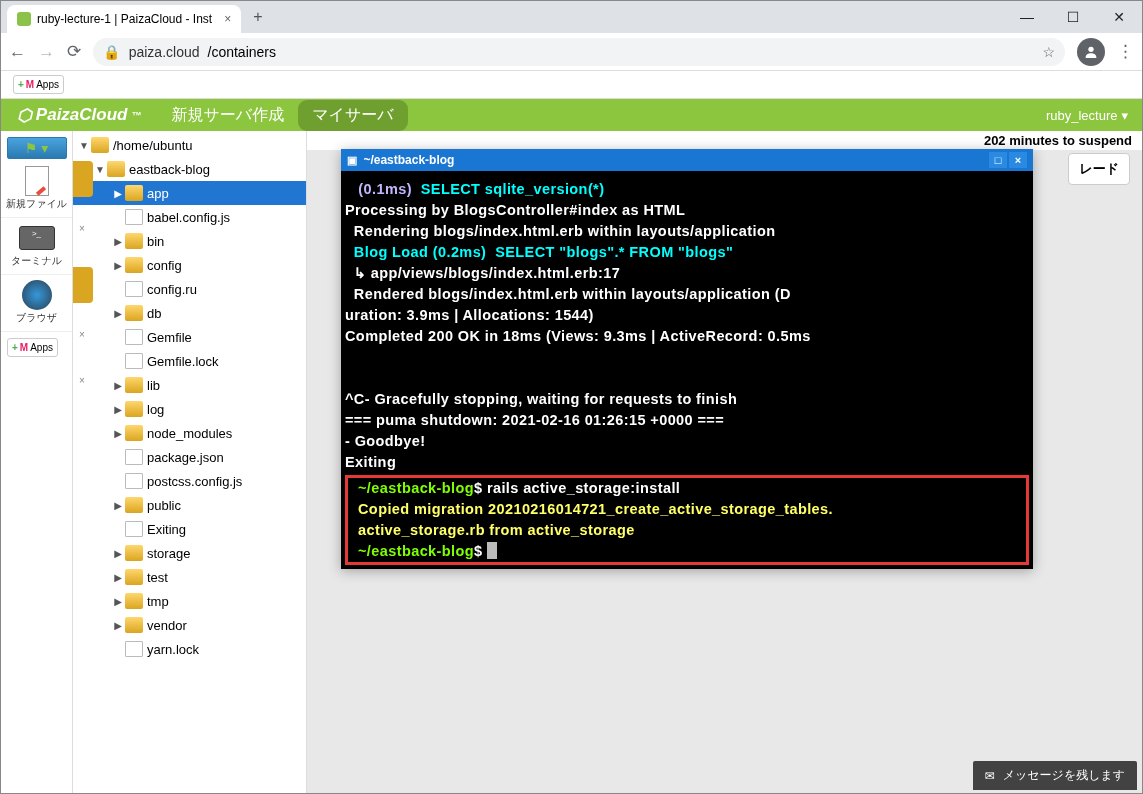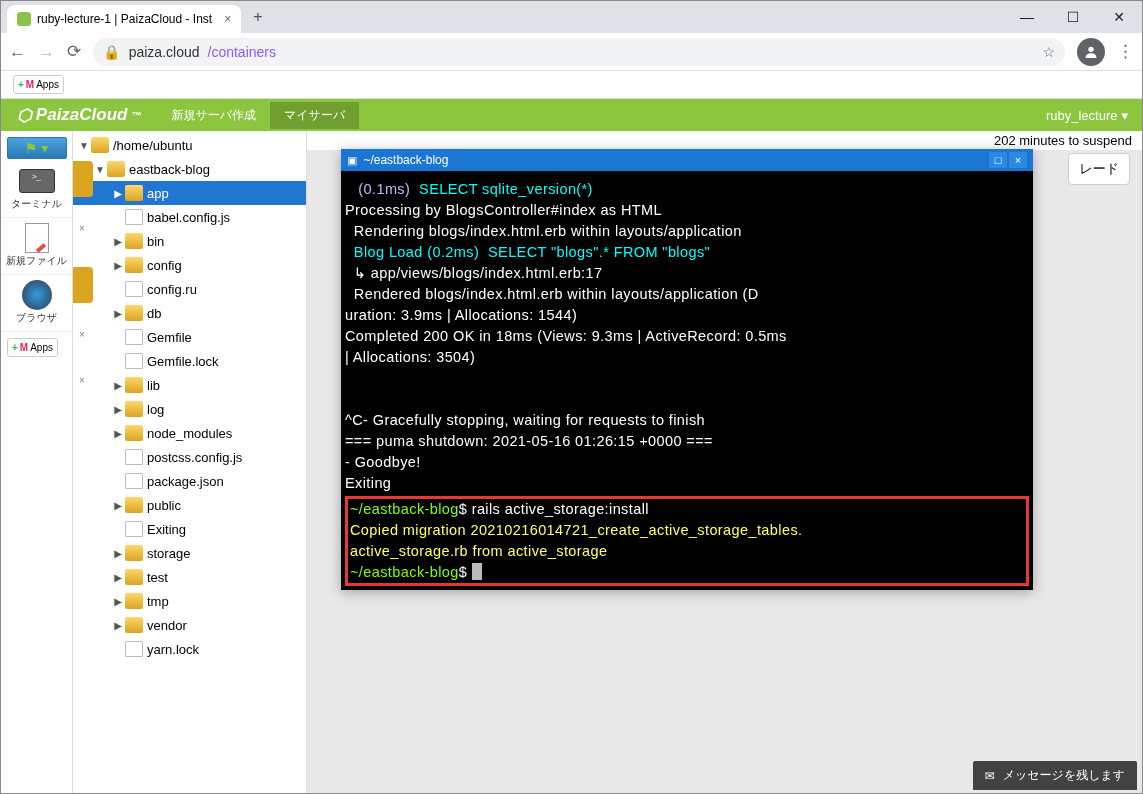--- a/index.html
+++ b/index.html
@@ -15,22 +15,22 @@
 .chrome-bar { height: 38px; display: flex; align-items: center; padding: 0 8px; gap: 12px; border-bottom: 1px solid #ddd; }
 .nav-icon { color: #5f6368; font-size: 17px; }
 .nav-icon.disabled { color: #bbb; }
 .url-bar { flex: 1; background: #f1f3f4; border-radius: 16px; height: 28px; display: flex; align-items: center; padding: 0 10px; gap: 8px; font-size: 14px; color: #333; }
 .avatar-circle { width: 28px; height: 28px; border-radius: 50%; background: #5f6368; display: flex; align-items: center; justify-content: center; color: #fff; }
 .bookmark-bar { height: 28px; display: flex; align-items: center; padding: 0 8px; font-size: 12px; gap: 4px; border-bottom: 1px solid #ddd; }
 
 
 .pc-header { background: #8cc63f; height: 32px; display: flex; align-items: center; color: #fff; }
 .pc-logo { padding: 0 16px; font-weight: bold; font-size: 17px; font-style: italic; display: flex; align-items: center; gap: 4px; }
-.pc-btn { padding: 5px 14px; font-size: 12px; color: #fff; }
-.pc-btn.active { background: #6fa02f; }
+.pc-btn { padding: 5px 14px; font-size: 16px; color: #fff; }
+.pc-btn.active { background: #6fa02f; border-radius: 9px; }
 .pc-user { margin-left: auto; padding: 0 14px; font-size: 13px; display: flex; align-items: center; gap: 4px; }
 
 
 .workspace { display: flex; height: calc(100% - 130px); position: relative; }
 
 
 .left-tools { width: 72px; background: #fff; border-right: 1px solid #ddd; padding-top: 4px; position: relative; }
 .tool-top { background: linear-gradient(#4aa3df,#2a7ab0); height: 22px; width: 60px; margin: 2px auto; border-radius: 2px; border: 1px solid #2a7ab0; display:flex; align-items:center; justify-content:center; color:#8cc63f; font-size:14px; }
 .tool-item { text-align: center; padding: 6px 2px; font-size: 10px; color: #333; border-bottom: 1px solid #eee; }
 .tool-item .ti-icon { width: 40px; height: 28px; margin: 0 auto 2px; display: flex; align-items: center; justify-content: center; }
@@ -50,37 +50,37 @@
 .tree-row { display: flex; align-items: center; height: 24px; padding-left: 4px; cursor: pointer; white-space: nowrap; }
 .tree-row.selected { background: #2176d2; color: #fff; }
 .tree-arrow { width: 14px; display: inline-block; text-align: center; color: #555; font-size: 10px; }
 .tree-icon { width: 18px; height: 16px; margin-right: 4px; display: inline-block; }
 .folder-icon { background: linear-gradient(#ffd76e,#daa520); border-radius: 2px; }
 .file-icon { background: #fff; border: 1px solid #bbb; border-radius: 1px; }
 .indent-1 { padding-left: 20px; }
 .indent-2 { padding-left: 38px; }
 
 
-.content-area { flex: 1; background: #e8e8e8; position: relative; }
+.content-area { flex: 1; background: #e8e8e8; position: relative; font-weight: bold; }
 .suspend-bar { position: absolute; top: 0; right: 0; left: 0; text-align: right; font-size: 13px; background: #fff; padding: 2px 10px; }
 .upgrade-btn { position: absolute; top: 22px; right: 12px; background: #fff; border: 1px solid #ccc; border-radius: 4px; padding: 6px 10px; font-size: 13px; }
 
 
 .term-win { position: absolute; top: 18px; left: 34px; width: 692px; background: #000; box-shadow: 0 2px 12px rgba(0,0,0,0.3); }
 .term-title { background: #1976d2; color: #fff; font-size: 12px; padding: 3px 6px; display: flex; align-items: center; gap: 6px; }
 .term-title-icon { font-size: 11px; }
 .term-controls { margin-left: auto; display: flex; gap: 2px; }
 .term-cbtn { width: 18px; height: 16px; background: #2a8ae2; display: flex; align-items: center; justify-content: center; font-size: 11px; }
 .term-body { padding: 8px 4px 4px; font-family: 'Consolas', 'Courier New', monospace; font-size: 14.5px; line-height: 1.45; color: #fff; letter-spacing: 0.4px; }
 .tl { white-space: pre; }
 .c-mag { color: #c4b5fd; }
 .c-cyan { color: #0ff; }
 .c-lime { color: #7fff00; }
 .c-yellow { color: #ffff66; }
-.highlight-box { border: 3px solid #e53935; padding: 0px 2px; margin-top: 2px; }
+.highlight-box { border: 3px solid #e53935; padding: 0px 10px; margin-top: 2px; }
 .cursor { display: inline-block; width: 10px; height: 17px; background: #bbb; vertical-align: text-bottom; }
 
 
 .msg-bar { position: absolute; bottom: 4px; right: 6px; background: #424242; color: #fff; font-size: 12px; padding: 6px 12px; display: flex; align-items: center; gap: 8px; border-radius: 2px 2px 0 0; }
 </style>
 </head>
 <body>
 
 <div class="win-frame">
 
@@ -98,21 +98,21 @@
     </div>
   </div>
 
   <div class="chrome-bar">
     <span class="nav-icon">←</span>
     <span class="nav-icon disabled">→</span>
     <span class="nav-icon">⟳</span>
     <div class="url-bar">
       <span style="color:#5f6368">🔒</span>
       <span>paiza.cloud</span>
-        <span style="color:#8b5cf6">/containers</span>
+        <span style="color:#000000">/containers</span>
       <span style="margin-left:auto;color:#5f6368">☆</span>
     </div>
     <div class="avatar-circle">
         <svg width="16" height="16" viewBox="0 0 24 24" fill="#fff">
           <circle cx="12" cy="8" r="4"></circle>
           <path d="M4 20c0-4 4-6 8-6s8 2 8 6v1H4z"></path>
         </svg>
       </div>
     <span class="nav-icon">⋮</span>
   </div>
@@ -137,29 +137,29 @@
       <span>ruby_lecture</span>
       <span>▾</span>
     </div>
   </div>
 
   <div class="workspace">
     <div class="left-tools">
       <div class="tool-top">⚑ ▾</div>
       <div class="tool-item">
         <div class="ti-icon">
-            <div class="icon-terminal"></div>
-          </div>
-        <span>ターミナル</span>
+            <div class="icon-newfile"></div>
+          </div>
+        <span>新規ファイル</span>
       </div>
       <div class="tool-item">
         <div class="ti-icon">
-            <div class="icon-newfile"></div>
-          </div>
-        <span>新規ファイル</span>
+            <div class="icon-terminal"></div>
+          </div>
+        <span>ターミナル</span>
       </div>
       <div class="tool-item">
         <div class="ti-icon">
             <div class="icon-browser"></div>
           </div>
         <span>ブラウザ</span>
       </div>
       <div class="apps-btn" style="margin:6px">
         <span style="color:#4caf50;font-weight:bold">+</span>
         <span style="color:#e91e63;font-weight:bold">M</span>
@@ -237,26 +237,26 @@
             <span>log</span>
           </div>
           <div class="tree-row indent-2">
             <span class="tree-arrow">▶</span>
             <span class="tree-icon folder-icon"></span>
             <span>node_modules</span>
           </div>
           <div class="tree-row indent-2">
             <span class="tree-arrow"></span>
             <span class="tree-icon file-icon"></span>
+            <span>package.json</span>
+          </div>
+          <div class="tree-row indent-2">
+            <span class="tree-arrow"></span>
+            <span class="tree-icon file-icon"></span>
             <span>postcss.config.js</span>
-          </div>
-          <div class="tree-row indent-2">
-            <span class="tree-arrow"></span>
-            <span class="tree-icon file-icon"></span>
-            <span>package.json</span>
           </div>
           <div class="tree-row indent-2">
             <span class="tree-arrow">▶</span>
             <span class="tree-icon folder-icon"></span>
             <span>public</span>
           </div>
           <div class="tree-row indent-2">
             <span class="tree-arrow"></span>
             <span class="tree-icon file-icon"></span>
             <span>Exiting</span>
@@ -305,25 +305,24 @@
         <div class="term-body">
           <div id="term-lines">
               <div class="tl"><span>   </span><span class="c-mag">(0.1ms)</span><span>  </span><span class="c-cyan">SELECT sqlite_version(*)</span></div>
               <div class="tl"><span>Processing by BlogsController#index as HTML</span></div>
               <div class="tl"><span>  Rendering blogs/index.html.erb within layouts/application</span></div>
               <div class="tl"><span>  </span><span class="c-cyan">Blog Load (0.2ms)</span><span>  </span><span class="c-cyan">SELECT "blogs".* FROM "blogs"</span></div>
               <div class="tl"><span>  ↳ app/views/blogs/index.html.erb:17</span></div>
               <div class="tl"><span>  Rendered blogs/index.html.erb within layouts/application (D</span></div>
               <div class="tl"><span>uration: 3.9ms | Allocations: 1544)</span></div>
               <div class="tl"><span>Completed 200 OK in 18ms (Views: 9.3ms | ActiveRecord: 0.5ms </span></div>
-              <div class="tl"><span>| Allocations: 3504)</span></div>
               <div class="tl"><span> </span></div>
               <div class="tl"><span> </span></div>
               <div class="tl"><span>^C- Gracefully stopping, waiting for requests to finish</span></div>
-              <div class="tl"><span>=== puma shutdown: 2021-05-16 01:26:15 +0000 ===</span></div>
+              <div class="tl"><span>=== puma shutdown: 2021-02-16 01:26:15 +0000 ===</span></div>
               <div class="tl"><span>- Goodbye!</span></div>
               <div class="tl"><span>Exiting</span></div>
             </div>
           <div class="highlight-box">
             <div id="term-highlight-lines">
                 <div class="tl"><span class="c-lime">~/eastback-blog</span><span>$ rails active_storage:install</span></div>
                 <div class="tl"><span class="c-yellow">Copied migration 20210216014721_create_active_storage_tables.</span></div>
                 <div class="tl"><span class="c-yellow">active_storage.rb from active_storage</span></div>
                 <div class="tl"><span class="c-lime">~/eastback-blog</span><span>$ </span><span class="cursor"></span></div>
               </div>

